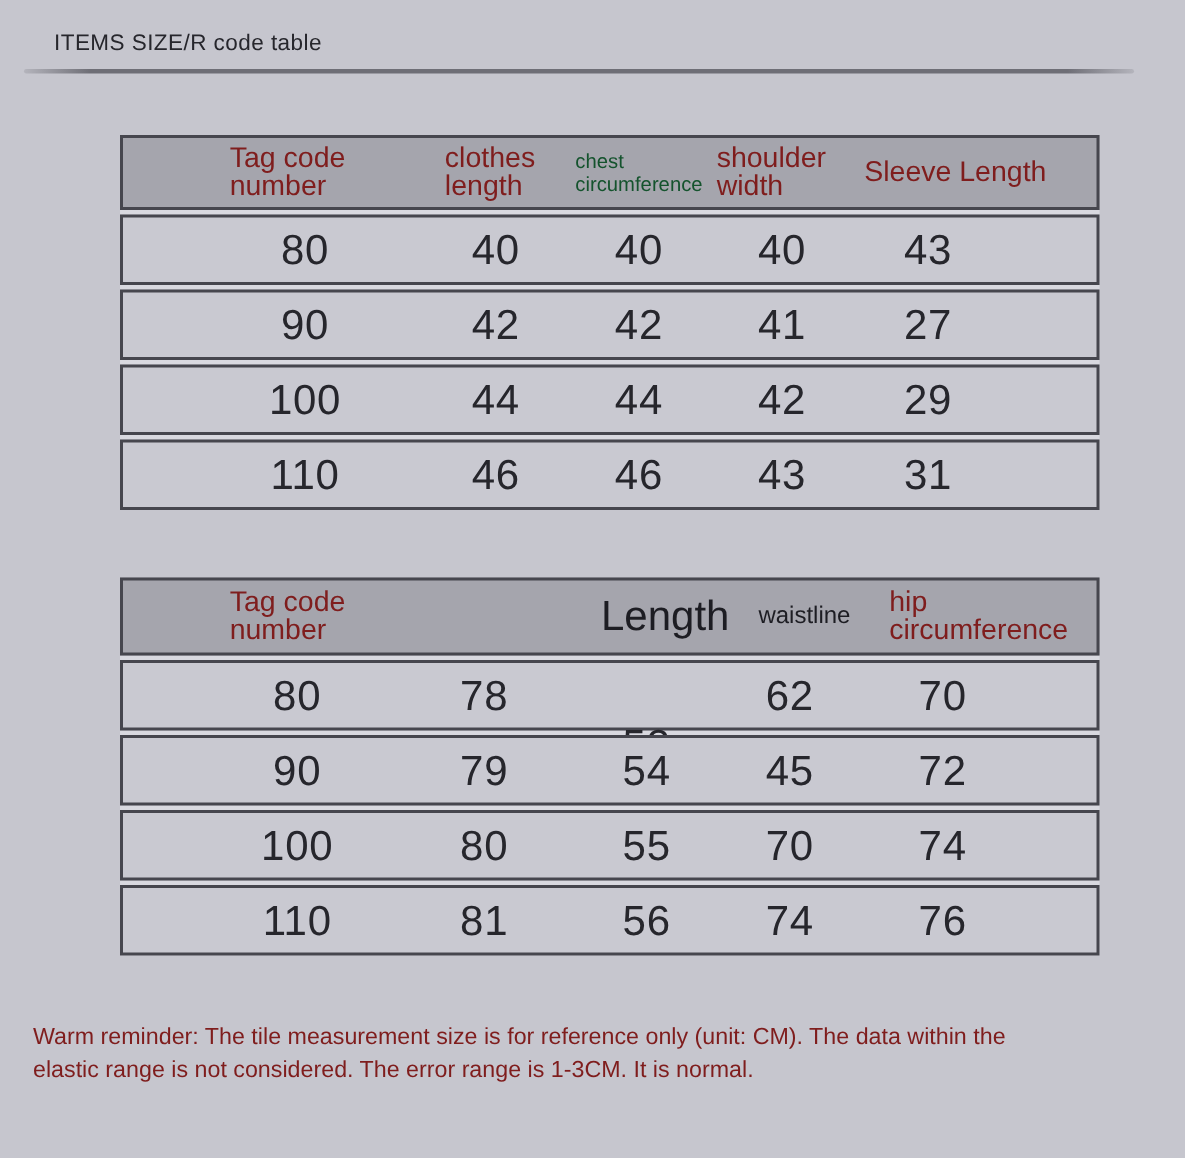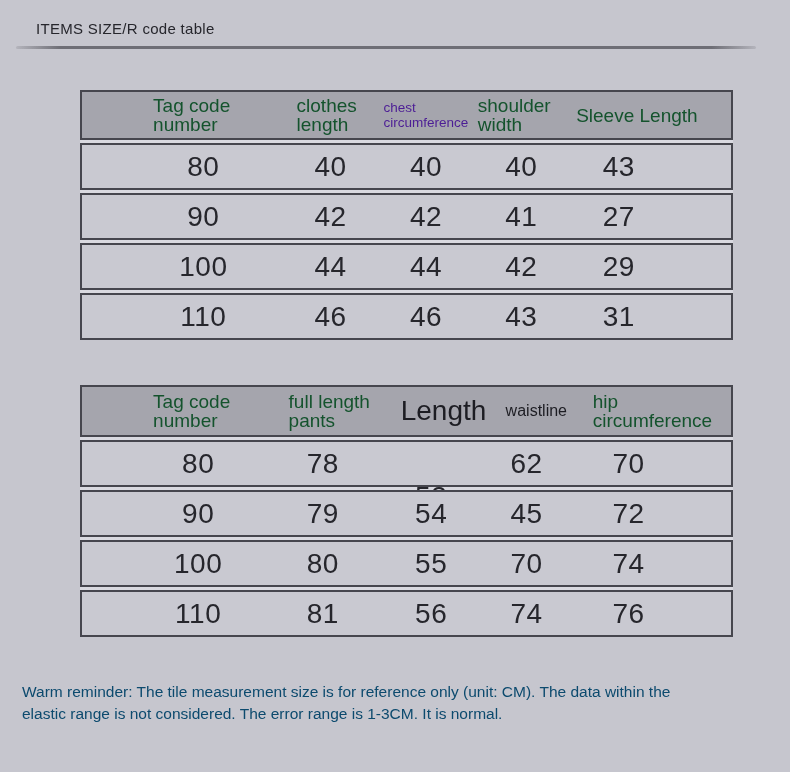--- a/index.html
+++ b/index.html
@@ -42,27 +42,27 @@
     white-space:pre-line;
     text-align:left;
     line-height:1.0;
   }
   .cell.num{
     font-size:28px;
     color:#26262c;
     white-space:nowrap;
     letter-spacing:.5px;
   }
-  .cell.hdr{font-size:19px;line-height:19px;color:#14532d;}
-  .cell.hdr-small{font-size:13.5px;line-height:15px;color:#4c1d95;}
+  .cell.hdr{font-size:19px;line-height:19px;color:#7f1d1d;}
+  .cell.hdr-small{font-size:13.5px;line-height:15px;color:#14532d;}
   .cell.hdr-large{font-size:28px;line-height:28px;color:#1d1d23;white-space:nowrap;}
   .cell.hdr-mid{font-size:16px;line-height:20px;color:#1d1d23;white-space:nowrap;}
   .reminder{
     position:absolute;left:22px;top:681px;width:664px;
-    font-size:15.5px;line-height:22px;color:#0c4a6e;
+    font-size:15.5px;line-height:22px;color:#7f1d1d;
   }
 </style>
 </head>
 <body>
 
 <div class="page">
 
   <div class="page-title">ITEMS SIZE/R code table</div>
   <div class="title-divider"></div>
 
@@ -105,22 +105,20 @@
       <div class="cell num" style="left:53.0%;">46</div>
       <div class="cell num" style="left:67.7%;">43</div>
       <div class="cell num" style="left:82.7%;">31</div>
     </div>
   </div>
 
   <div class="size-table" style="top:385px;">
     <div class="trow thead" style="height:52px;">
       <div class="cell hdr" style="left:16.9%;">Tag code
 number</div>
-      <div class="cell hdr" style="left:38.1%;">full length
-pants</div>
       <div class="cell hdr-large" style="left:55.7%;">Length</div>
       <div class="cell hdr-mid" style="left:70.0%;">waistline</div>
       <div class="cell hdr" style="left:87.9%;">hip
 circumference</div>
     </div>
     <div class="trow">
       <div class="cell num" style="left:17.9%;">80</div>
       <div class="cell num" style="left:37.1%;">78</div>
       <div class="cell num" style="left:53.8%;margin-top:33px;">53</div>
       <div class="cell num" style="left:68.5%;">62</div>

